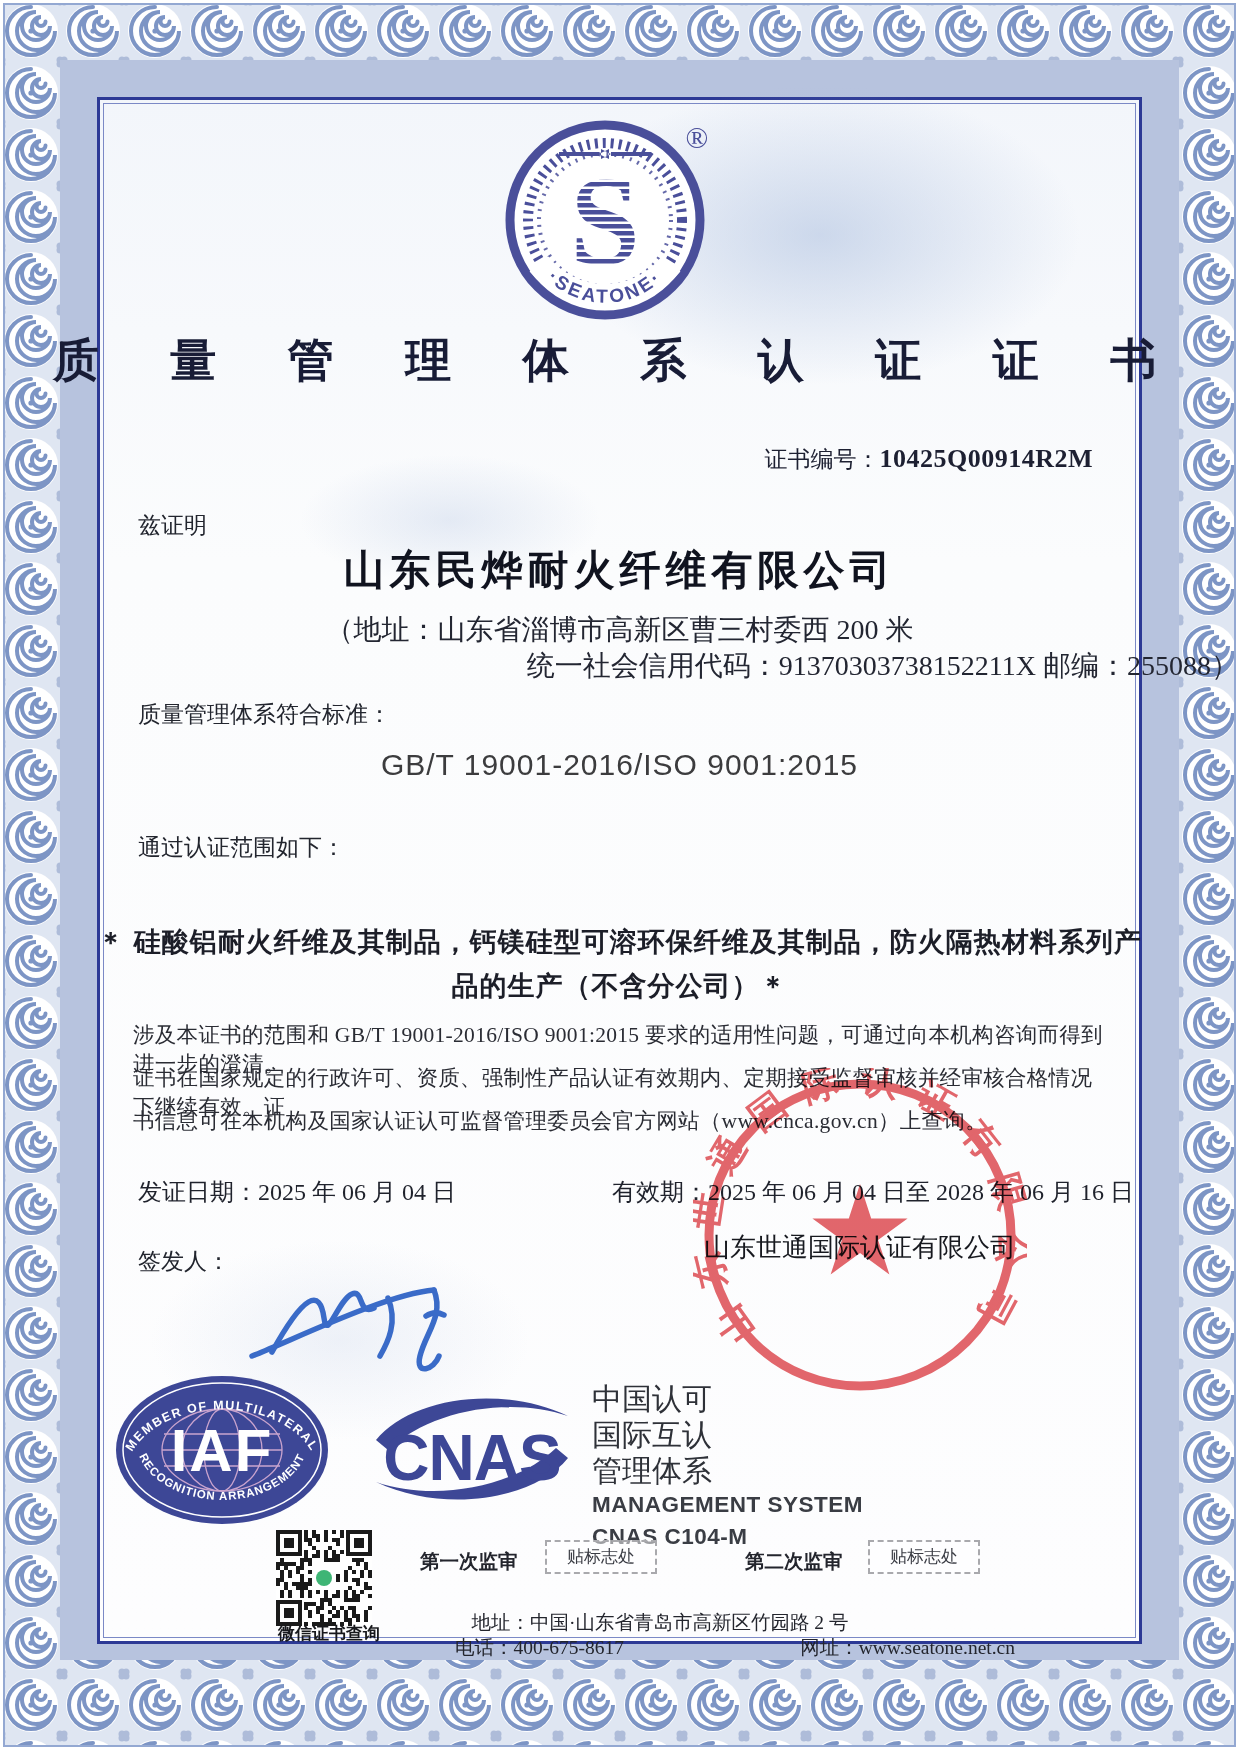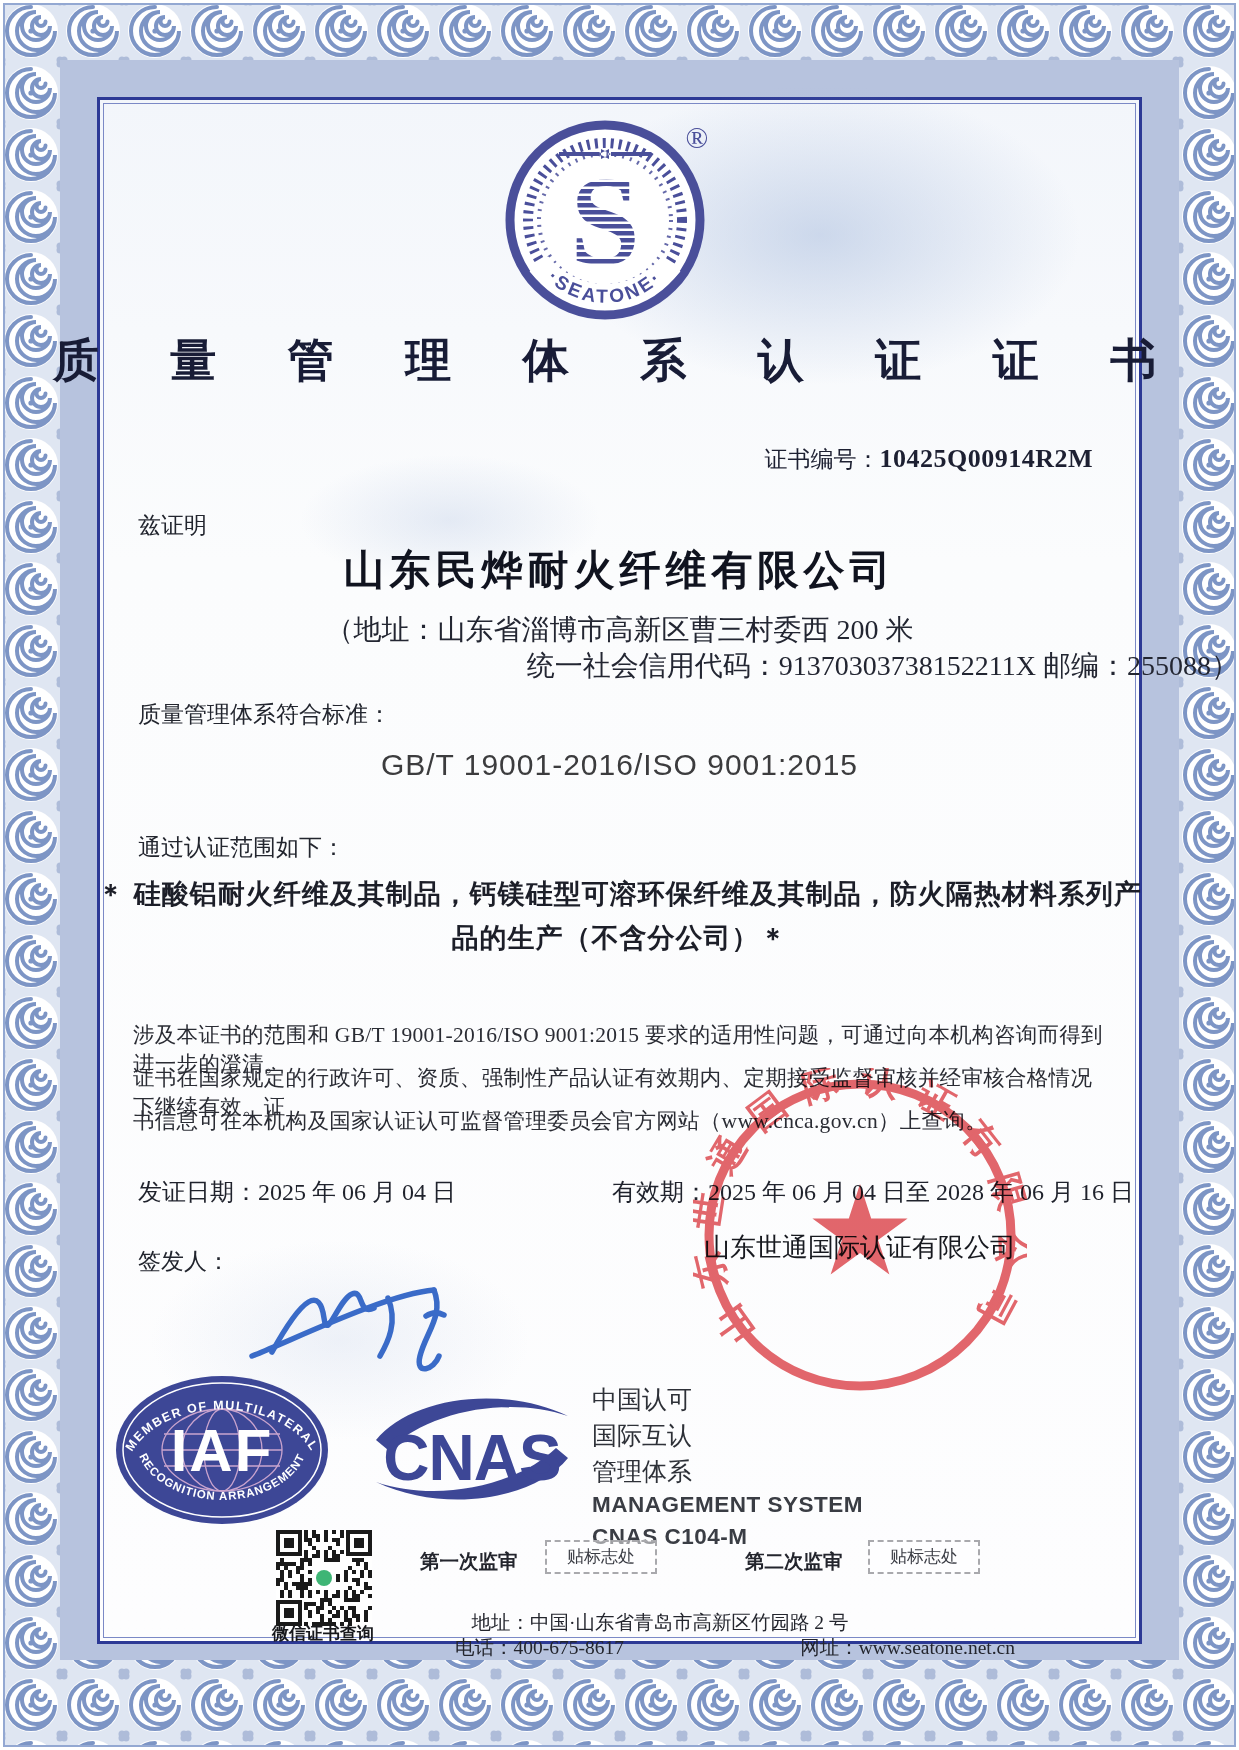--- a/index.html
+++ b/index.html
@@ -23,33 +23,33 @@
          letter-spacing:30px;color:#181c36;}
   .certno{right:146px;top:444px;font-size:23px;color:#1d2032;}
   .certno b{font-size:26px;font-weight:700;letter-spacing:.5px;}
   .label{font-size:23px;color:#22252e;}
   .company{left:0;right:0;top:543px;text-align:center;font-size:41px;font-weight:700;
            letter-spacing:5px;color:#10131f;font-family:Liberation Mono, monospace;}
   .addr{left:0;right:0;text-align:center;font-size:28px;color:#232632;}
   .std{left:0;right:0;top:748px;text-align:center;font-size:30px;color:#3c3c3e;
        font-family:"Liberation Sans",sans-serif;letter-spacing:1px;}
   .scope{left:0;right:0;text-align:center;font-size:27px;font-weight:600;color:#1c1e28;
-         font-family:"Liberation Sans",sans-serif;letter-spacing:1px;}
+         font-family:"Liberation Sans",sans-serif;letter-spacing:1px;margin-top:48px;}
   .note{left:133px;width:980px;font-size:21.5px;color:#2a2c34;letter-spacing:.3px;}
   .dateline{font-size:24px;color:#1f222c;}
   .issuer{left:695px;width:330px;top:1230px;text-align:center;font-size:26px;color:#17191f;}
   .cred{left:592px;top:1381px;z-index:4;}
-  .cred .cn{font-size:25px;line-height:36px;color:#2e3138;font-family:"Liberation Sans",sans-serif;font-weight:500;}
+  .cred .cn{font-size:30px;line-height:36px;color:#2e3138;font-family:"Liberation Sans",sans-serif;font-weight:500;}
   .cred .en{font-size:22.5px;line-height:32px;color:#3a3d44;font-family:"Liberation Sans",sans-serif;font-weight:700;letter-spacing:.5px;}
   .footer-sm{font-size:19.5px;color:#23252d;}
   .sticker{position:absolute;border:2px dashed #a9a9ad;color:#3a3c44;font-size:17px;
            width:108px;height:30px;line-height:30px;text-align:center;background:rgba(255,255,255,.5);}
   .stamp{mix-blend-mode:multiply;opacity:.92;z-index:6;}
   .sig{z-index:5;}
-  .qrcap{left:272px;top:1622px;width:108px;text-align:left;font-size:17px;font-weight:700;
+  .qrcap{left:272px;top:1622px;width:108px;text-align:right;font-size:17px;font-weight:700;
          color:#17181c;font-family:"Liberation Sans",sans-serif;}
 </style>
 </head>
 <body>
 
 <div class="page">
 
   <svg class="border-svg" width="1239" height="1750" viewBox="0 0 1239 1750">
     <defs>
       <pattern id="swirl" width="62" height="62" patternUnits="userSpaceOnUse">

